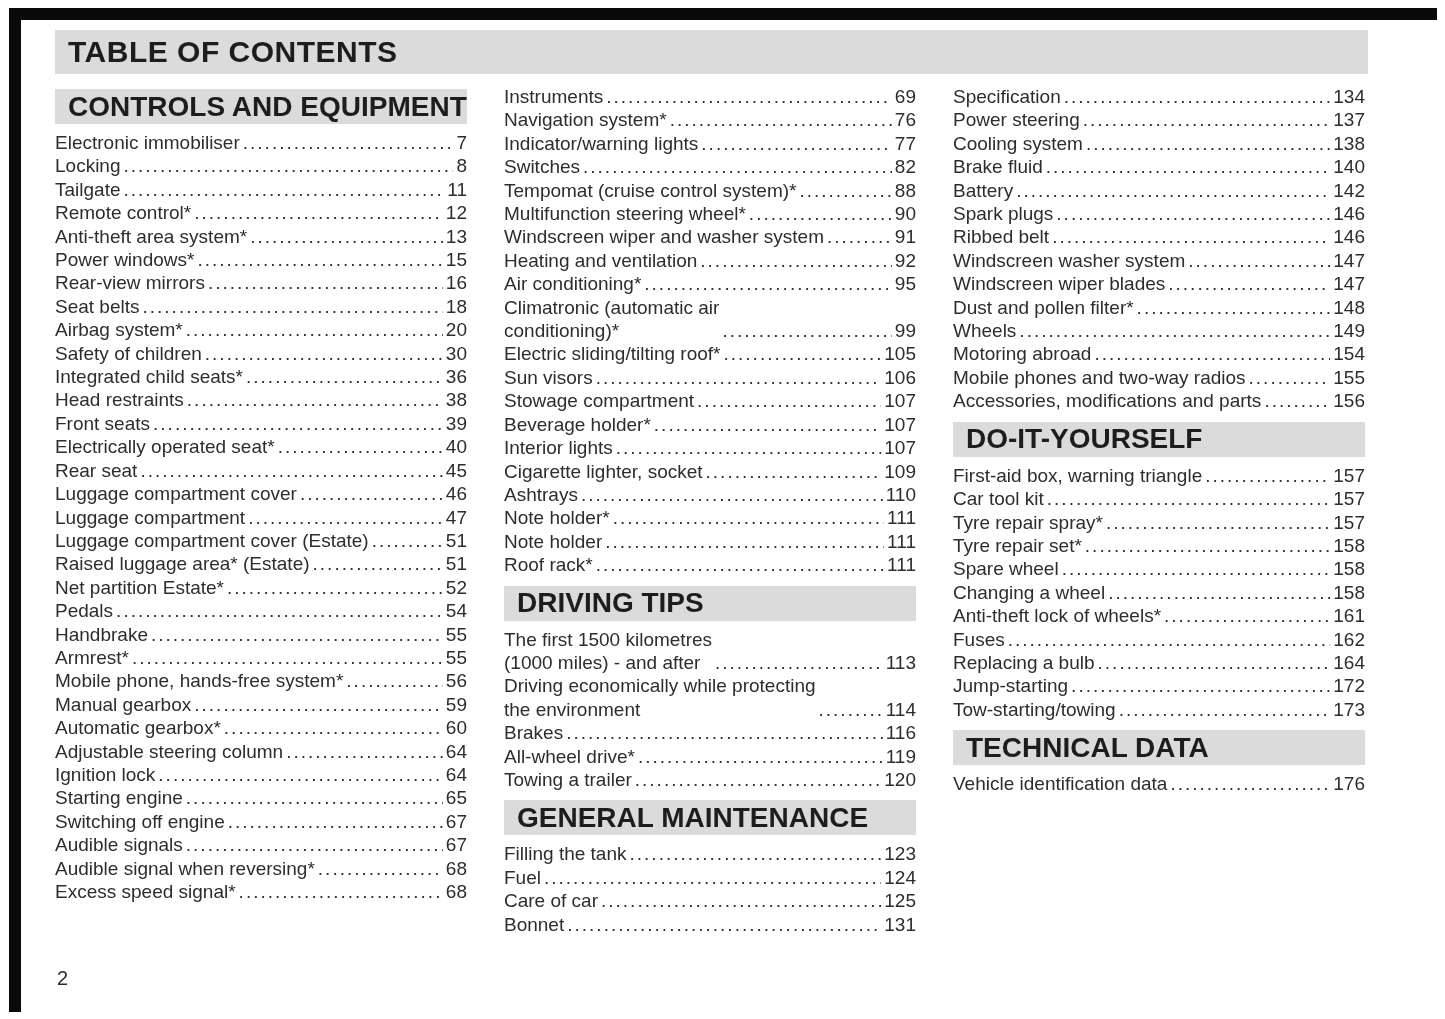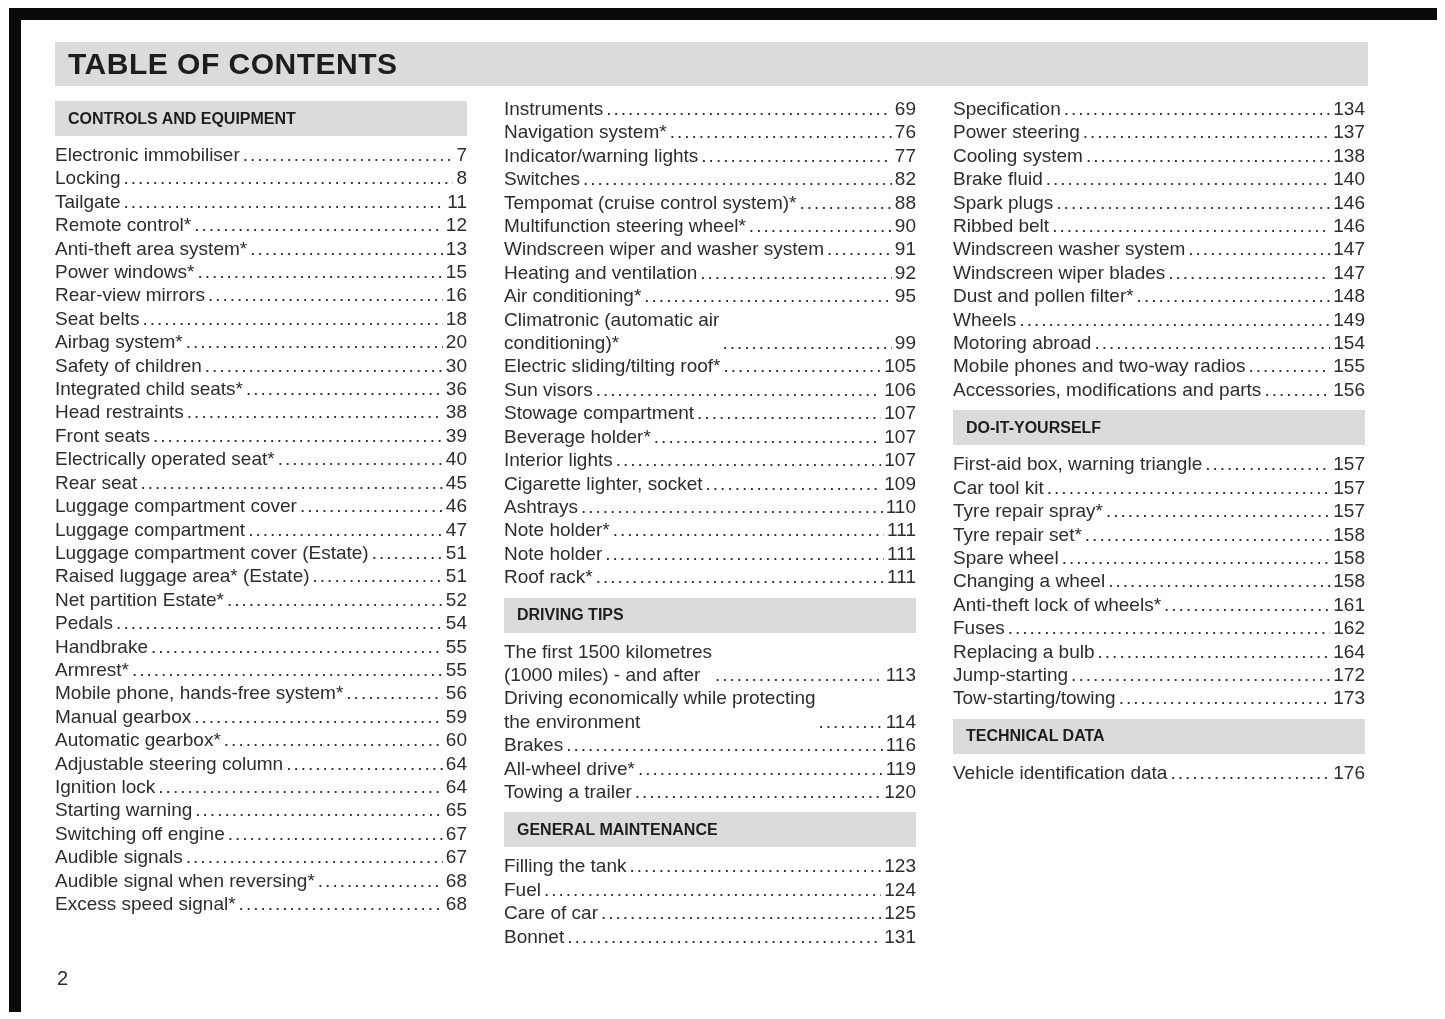--- a/index.html
+++ b/index.html
@@ -27,21 +27,21 @@
     position: absolute;
     left: 9px;
     top: 8px;
     width: 12px;
     height: 1004px;
     background: #0a0a0a;
   }
   .content {
     position: absolute;
     left: 55px;
-    top: 42px;
+    top: 30px;
     width: 1313px;
   }
   .page-title {
     box-sizing: border-box;
     width: 100%;
     height: 44px;
     background: #dbdbdb;
     display: flex;
     align-items: center;
     padding-left: 13px;
@@ -61,21 +61,21 @@
     width: 412px;
   }
   .section-header {
     box-sizing: border-box;
     width: 100%;
     height: 35px;
     background: #dbdbdb;
     display: flex;
     align-items: center;
     padding-left: 13px;
-    font-size: 16px;
+    font-size: 28px;
     font-weight: bold;
     color: #1d1d1d;
     margin: 9px 0 7px 0;
   }
   .col > .section-header:first-child {
     margin-top: 4px;
   }
   .entry {
     display: flex;
     align-items: flex-end;
@@ -259,21 +259,21 @@
           <span class="label">Adjustable steering column</span>
           <span class="leader"></span>
           <span class="page">64</span>
         </div>
         <div class="entry">
           <span class="label">Ignition lock</span>
           <span class="leader"></span>
           <span class="page">64</span>
         </div>
         <div class="entry">
-          <span class="label">Starting warning</span>
+          <span class="label">Starting engine</span>
           <span class="leader"></span>
           <span class="page">65</span>
         </div>
         <div class="entry">
           <span class="label">Switching off engine</span>
           <span class="leader"></span>
           <span class="page">67</span>
         </div>
         <div class="entry">
           <span class="label">Audible signals</span>
@@ -460,20 +460,25 @@
         </div>
         <div class="entry">
           <span class="label">Cooling system</span>
           <span class="leader"></span>
           <span class="page">138</span>
         </div>
         <div class="entry">
           <span class="label">Brake fluid</span>
           <span class="leader"></span>
           <span class="page">140</span>
+        </div>
+        <div class="entry">
+          <span class="label">Battery</span>
+          <span class="leader"></span>
+          <span class="page">142</span>
         </div>
         <div class="entry">
           <span class="label">Spark plugs</span>
           <span class="leader"></span>
           <span class="page">146</span>
         </div>
         <div class="entry">
           <span class="label">Ribbed belt</span>
           <span class="leader"></span>
           <span class="page">146</span>

